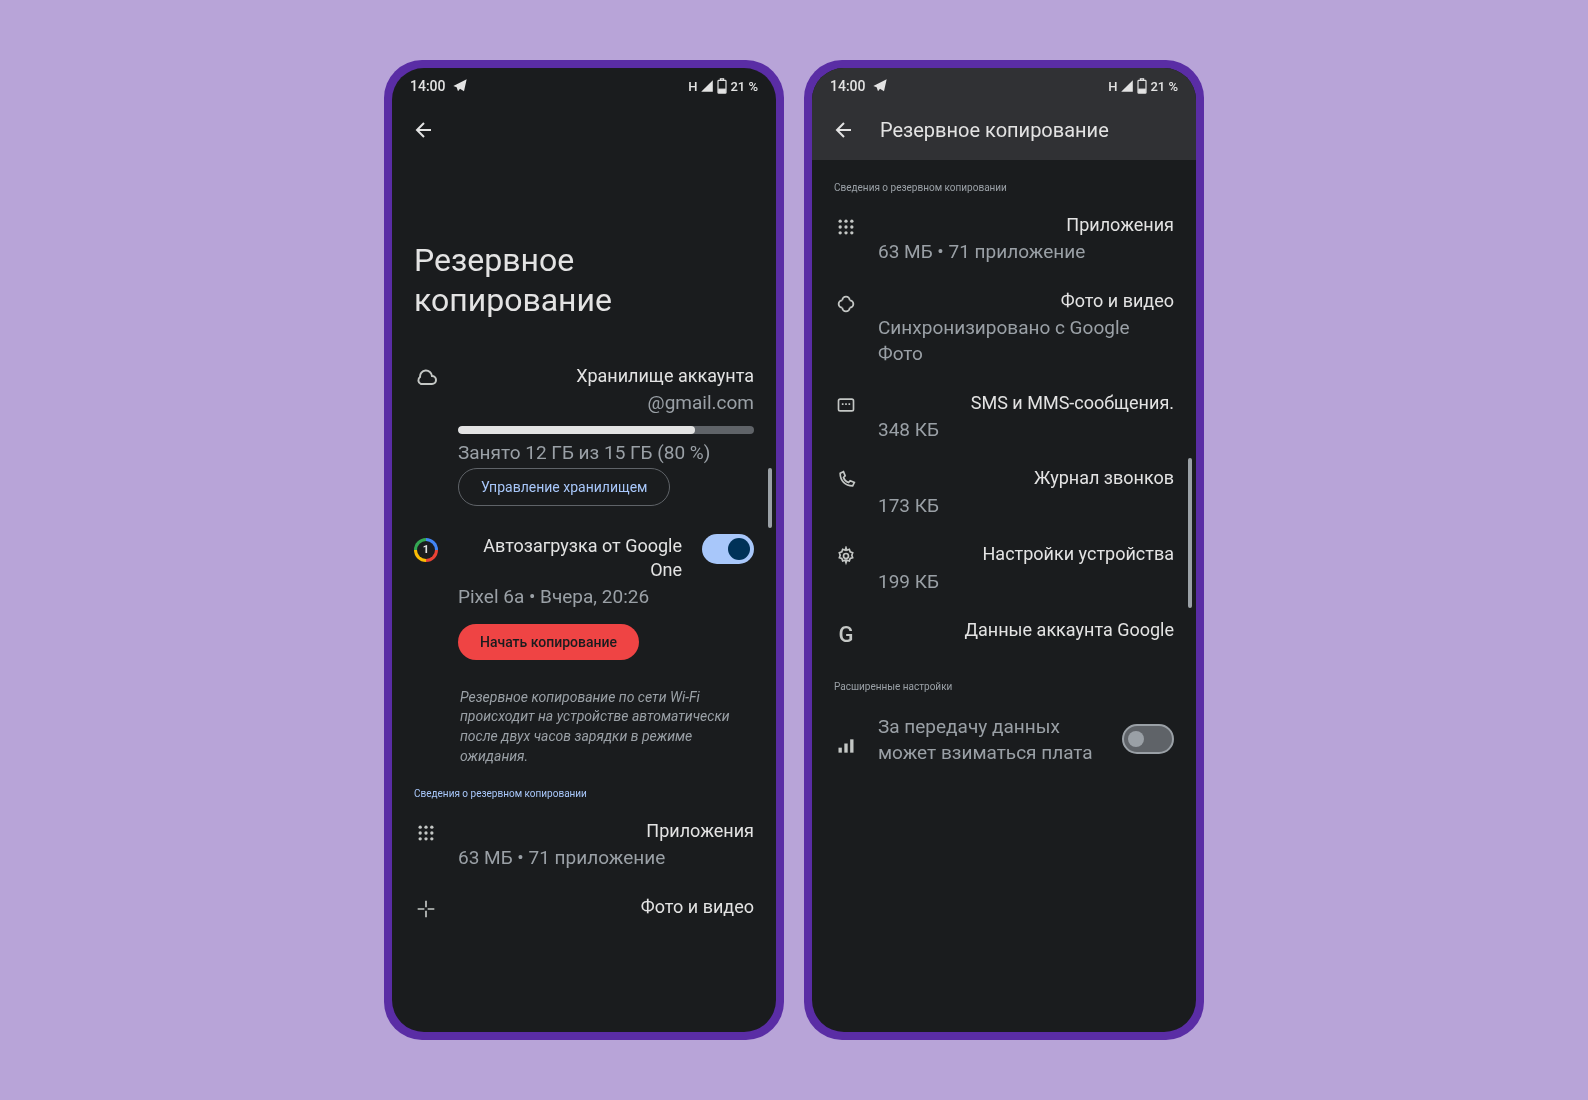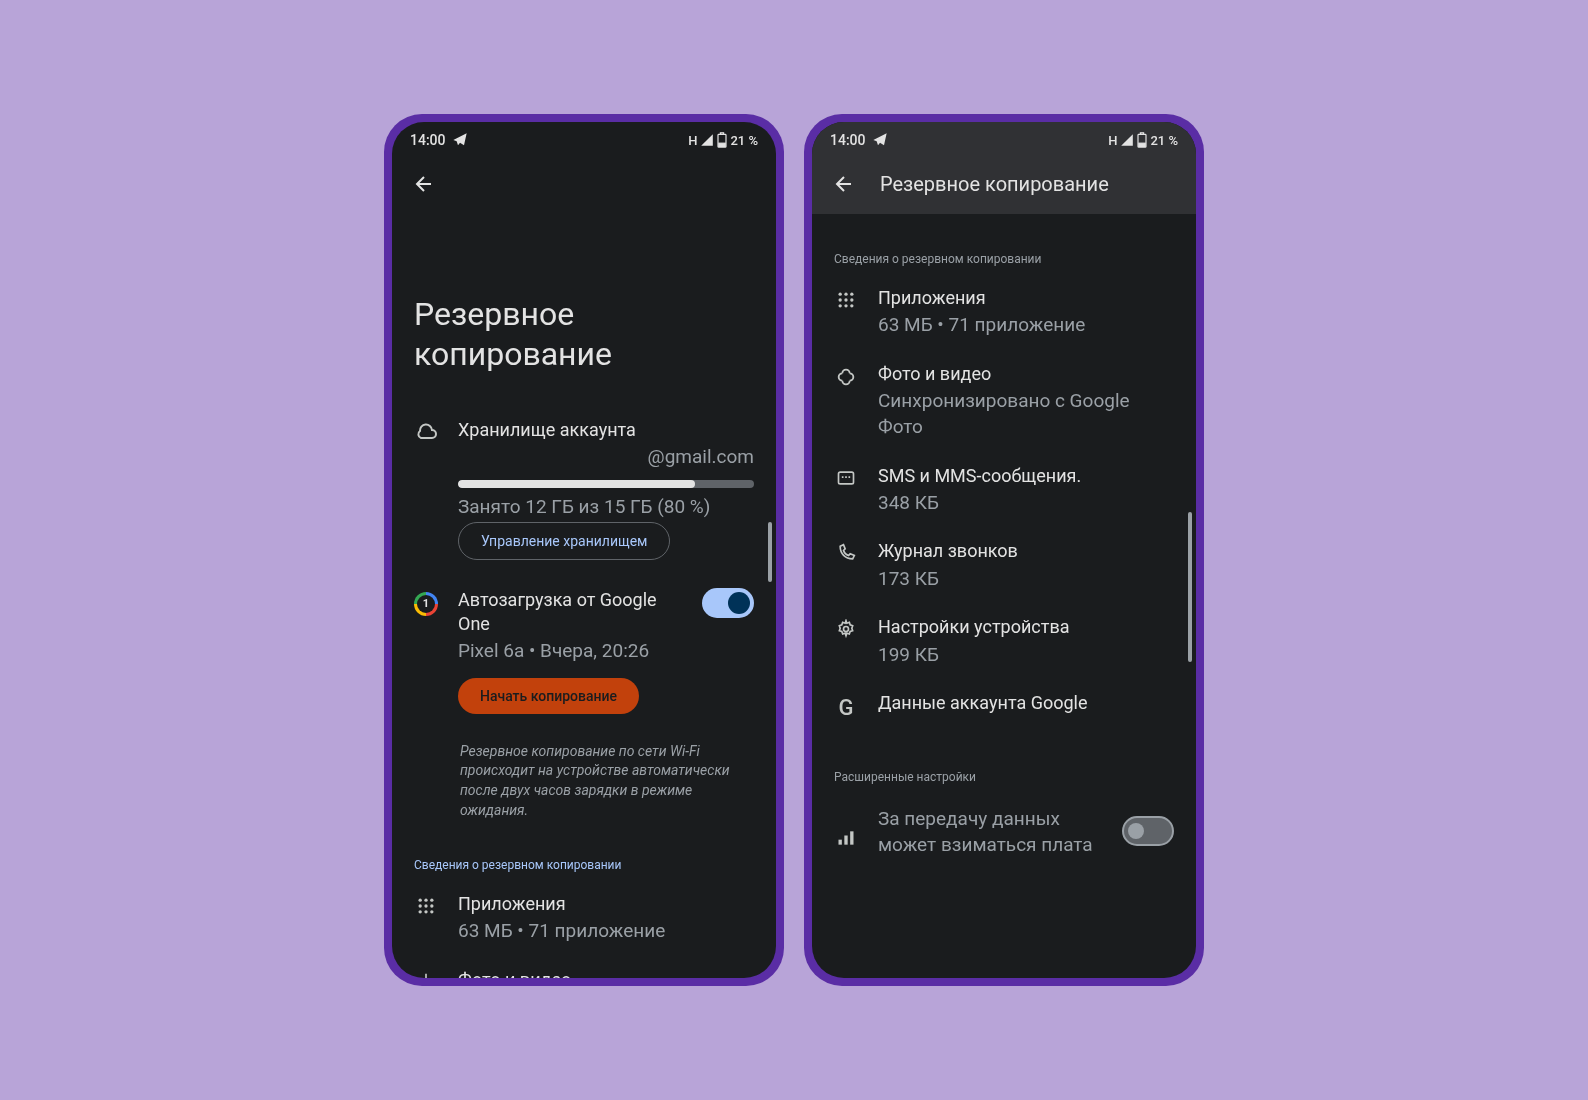--- a/index.html
+++ b/index.html
@@ -8,21 +8,21 @@
   font-family: -apple-system, BlinkMacSystemFont, 'Segoe UI', Roboto, sans-serif;
   display: flex;
   justify-content: center;
   align-items: center;
   min-height: 100vh;
   gap: 20px;
   padding: 20px;
 }
 .phone {
   width: 400px;
-  height: 872px;
+  height: 980px;
   background: #5a2da5;
   border-radius: 38px;
   padding: 8px;
   position: relative;
   overflow: hidden;
 }
 .screen {
   width: 100%;
   height: 100%;
   background: #1a1c1e;
@@ -80,20 +80,21 @@
   justify-content: center;
   flex-shrink: 0;
   margin-top: 4px;
   color: #c4c7c5;
 }
 .row-content { flex: 1; }
 .row-title {
   font-size: 18px;
   color: #e3e3e3;
   line-height: 1.35;
+  text-align: right;
 }
 .row-subtitle {
   font-size: 19px;
   color: #9aa0a6;
   margin-top: 2px;
   line-height: 1.35;
 }
 .row-action {
   display: flex;
   align-items: center;
@@ -116,39 +117,38 @@
   padding: 10px 22px;
   border: 1px solid #5f6368;
   border-radius: 22px;
   color: #a8c7fa;
   font-size: 14px;
   margin-top: 2px;
 }
 .filled-btn {
   display: inline-block;
   padding: 10px 22px;
-  background: #c2410c;
+  background: #ef4444;
   border-radius: 22px;
   color: #1a1c1e;
   font-size: 14px;
   font-weight: 500;
   margin-top: 14px;
 }
 .help-text {
   font-size: 14px;
   color: #9aa0a6;
   padding: 14px 0 0 46px;
   line-height: 1.4;
   font-style: italic;
 }
 .section-header {
-  font-size: 12px;
+  font-size: 10px;
   color: #a8c7fa;
   padding: 22px 22px 8px;
-  margin-top: 16px;
 }
 .section-header.gray { color: #9aa0a6; }
 .toggle {
   width: 52px;
   height: 30px;
   border-radius: 15px;
   position: relative;
   flex-shrink: 0;
 }
 .toggle.on { background: #a8c7fa; }

